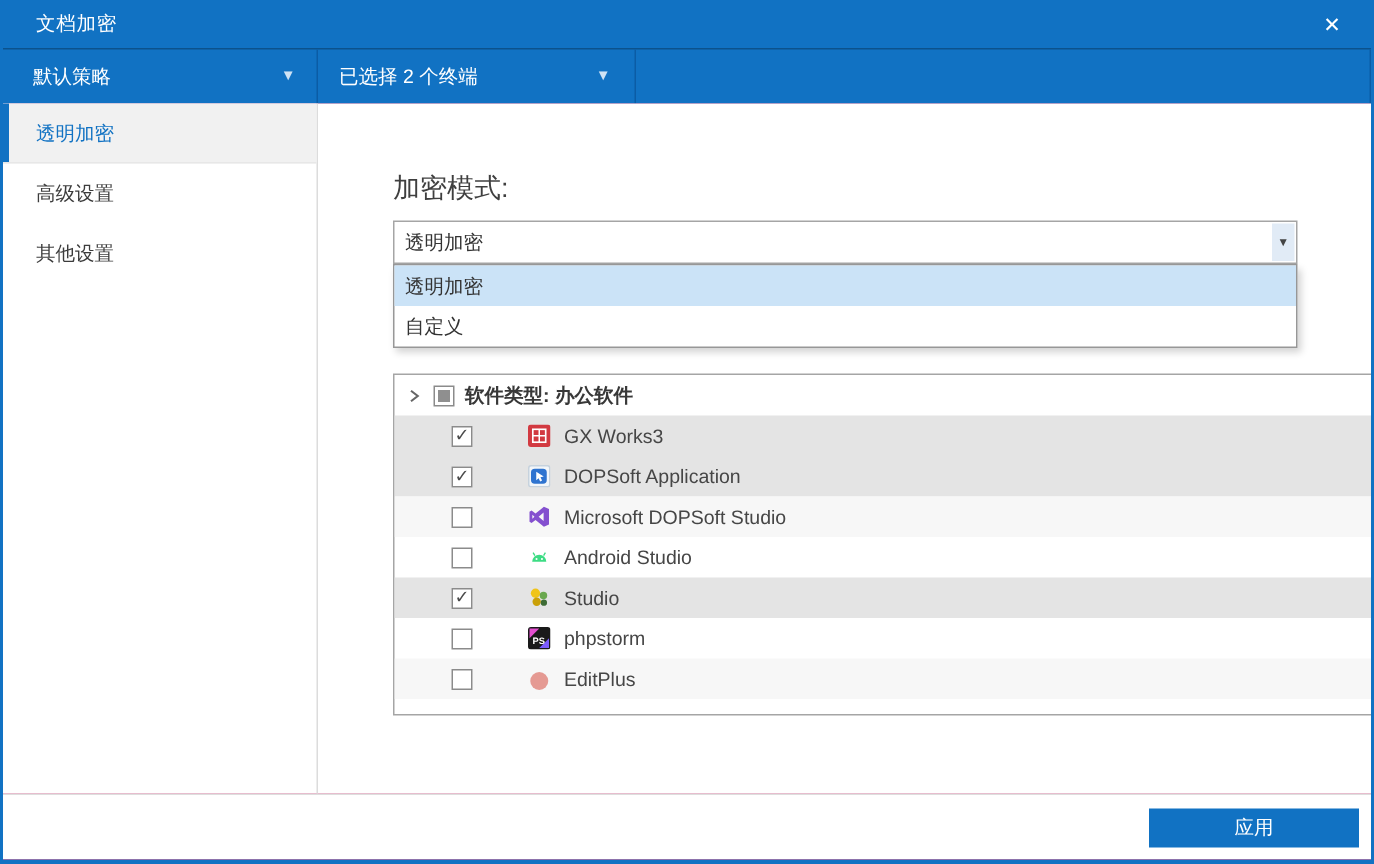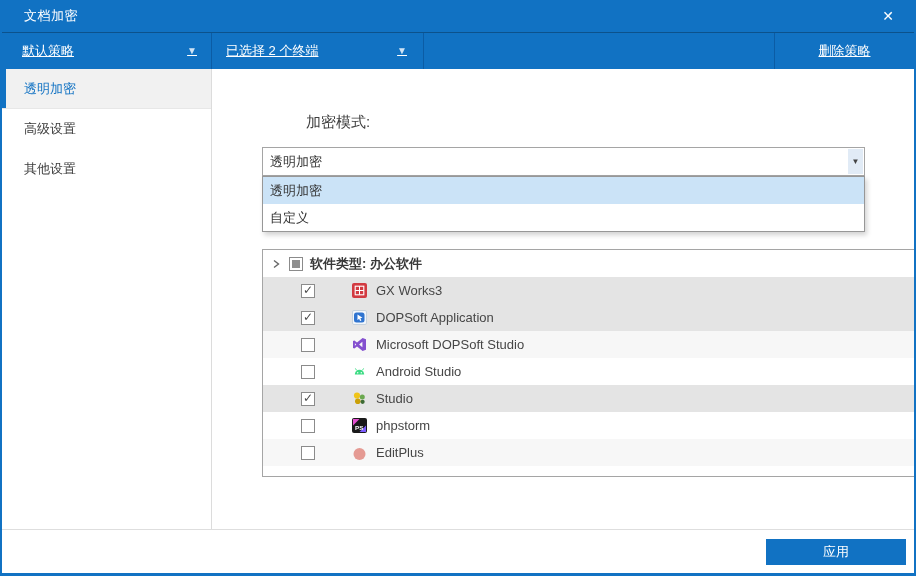--- a/index.html
+++ b/index.html
@@ -19,21 +19,21 @@
   }
   .titlebar .title{ font-size:13px; letter-spacing:.5px; }
   .close-btn{
     margin-left:auto; width:24px; height:24px; display:flex; align-items:center; justify-content:center;
     color:#fff; font-size:14px; cursor:pointer;
   }
 
   
   .toolbar{
     height:37px; background:#1172c3; display:flex; align-items:stretch;
-    border-top:1px solid rgba(0,0,0,0.28); color:#fff; font-size:13px;text-decoration:underline;
+    border-top:1px solid rgba(0,0,0,0.28); color:#fff; font-size:13px;
   }
   .tb-sec{ display:flex; align-items:center; }
   .tb-dd1{ width:209px; padding:0 14px 0 20px; justify-content:space-between; cursor:pointer; }
   .tb-dd2{ width:211px; padding:0 16px 0 14px; justify-content:space-between; cursor:pointer; }
   .tb-spacer{ flex:1; }
   .tb-del{ width:139px; justify-content:center; cursor:pointer; }
   .tb-divider{ width:1px; background:#0b5ca5; }
   .dd-caret{ font-size:10px; color:#cfe3f5; line-height:1; }
 
   
@@ -45,21 +45,21 @@
     font-size:13px; color:#3c3c3c; position:relative; cursor:pointer;
   }
   .side-item:first-child{ border-bottom:1px solid #e7e7e7; }
   .side-item.selected{ background:#f1f1f1; color:#1172c3; }
   .side-item.selected::before{
     content:""; position:absolute; left:0; top:0; bottom:0; width:4px; background:#1172c3;
   }
 
   .main{ position:relative; flex:1; background:#fff; }
 
-  .field-label{ position:absolute; left:50px; top:44px; font-size:15px; color:#3f3f3f;margin-left:44px; }
+  .field-label{ position:absolute; left:50px; top:44px; font-size:18px; color:#3f3f3f; }
 
   
   .combo{
     position:absolute; left:50px; top:78px; width:603px; height:29px;
     border:1px solid #a5a5a5; background:#fff; display:flex; align-items:center; cursor:pointer;
   }
   .combo .combo-value{ padding-left:7px; font-size:13px; color:#333; }
   .combo .combo-arrow{
     position:absolute; top:1px; right:1px; bottom:1px; width:15px; background:#e1ebf6;
     display:flex; align-items:center; justify-content:center; font-size:8px; color:#444;
@@ -135,23 +135,20 @@
       <span class="dd-caret">▼</span>
     </div>
     <div class="tb-divider"></div>
     <div class="tb-sec tb-dd2">
       <span>已选择 2 个终端</span>
       <span class="dd-caret">▼</span>
     </div>
     <div class="tb-divider"></div>
     <div class="tb-sec tb-spacer"></div>
     <div class="tb-divider"></div>
-    <div class="tb-sec tb-del">
-      <span>删除策略</span>
-    </div>
   </div>
 
   <div class="content">
 
     <div class="sidebar">
       <div class="side-item selected">
         <span>透明加密</span>
       </div>
       <div class="side-item">
         <span>高级设置</span>

